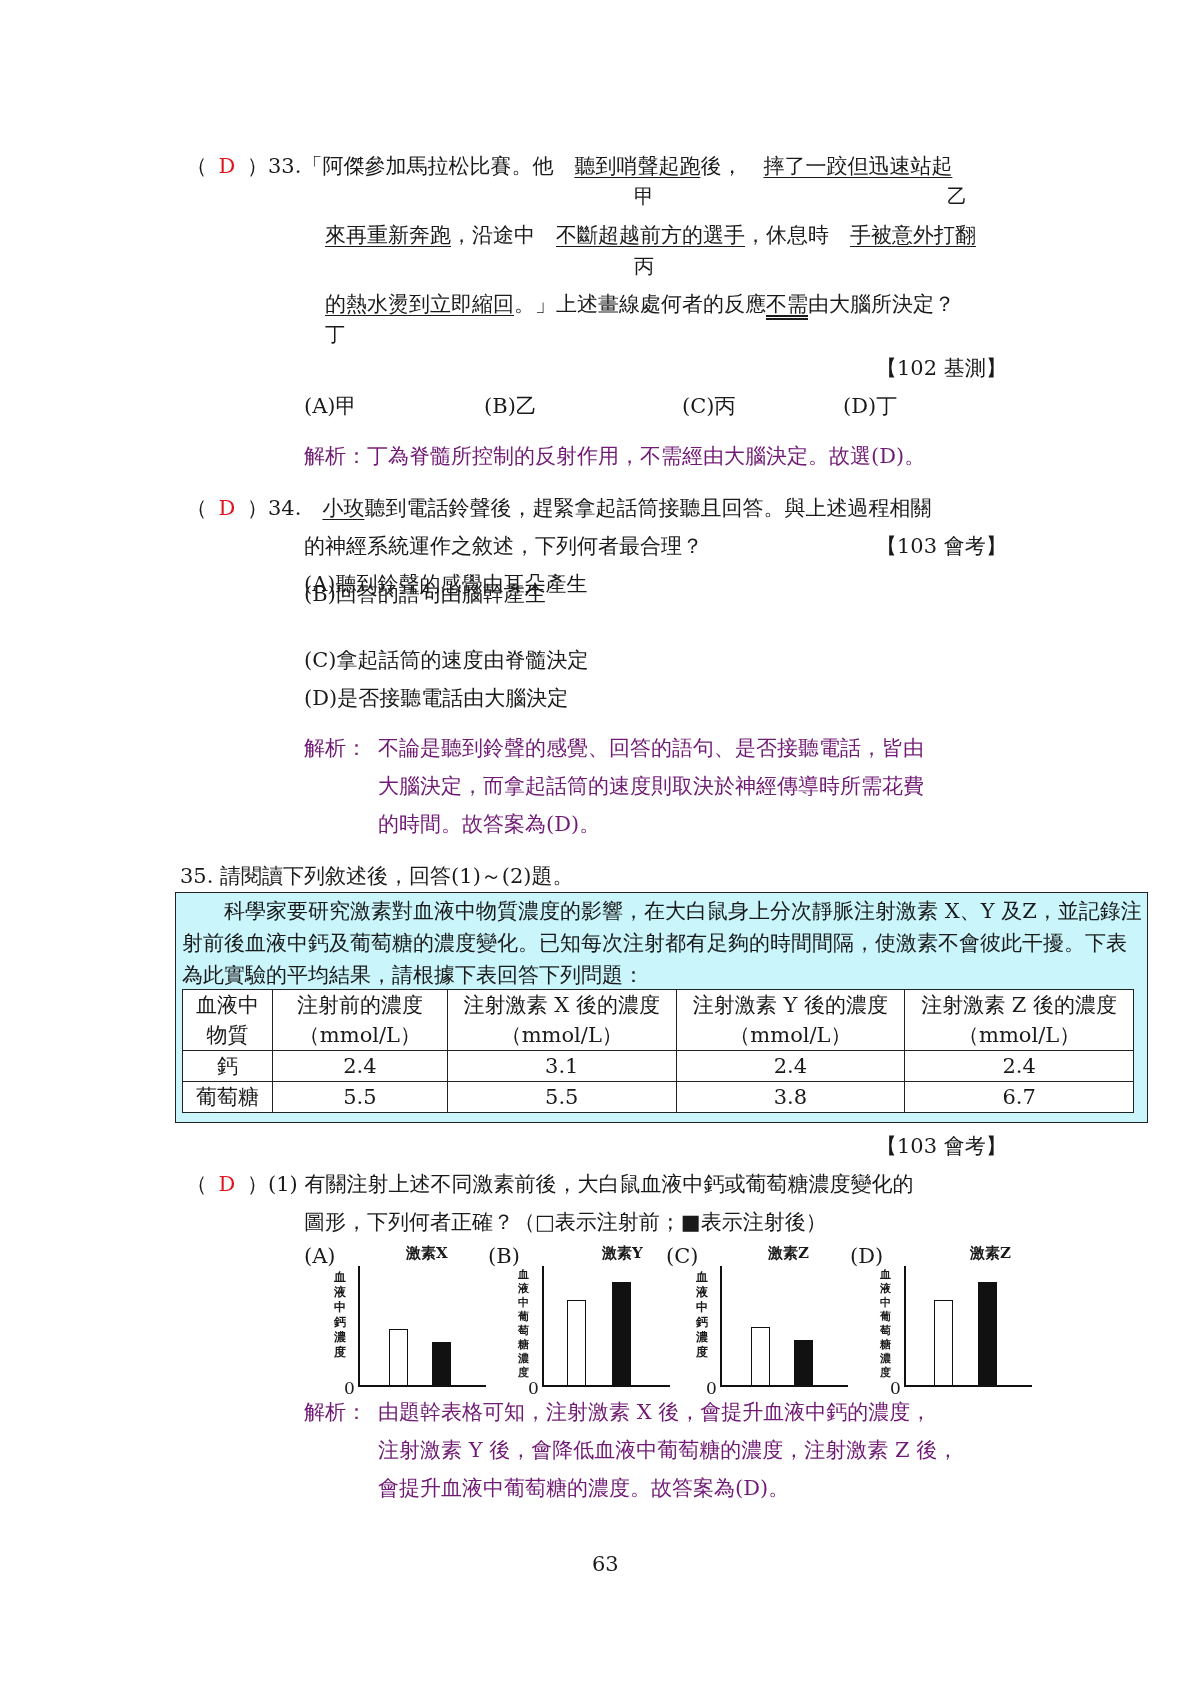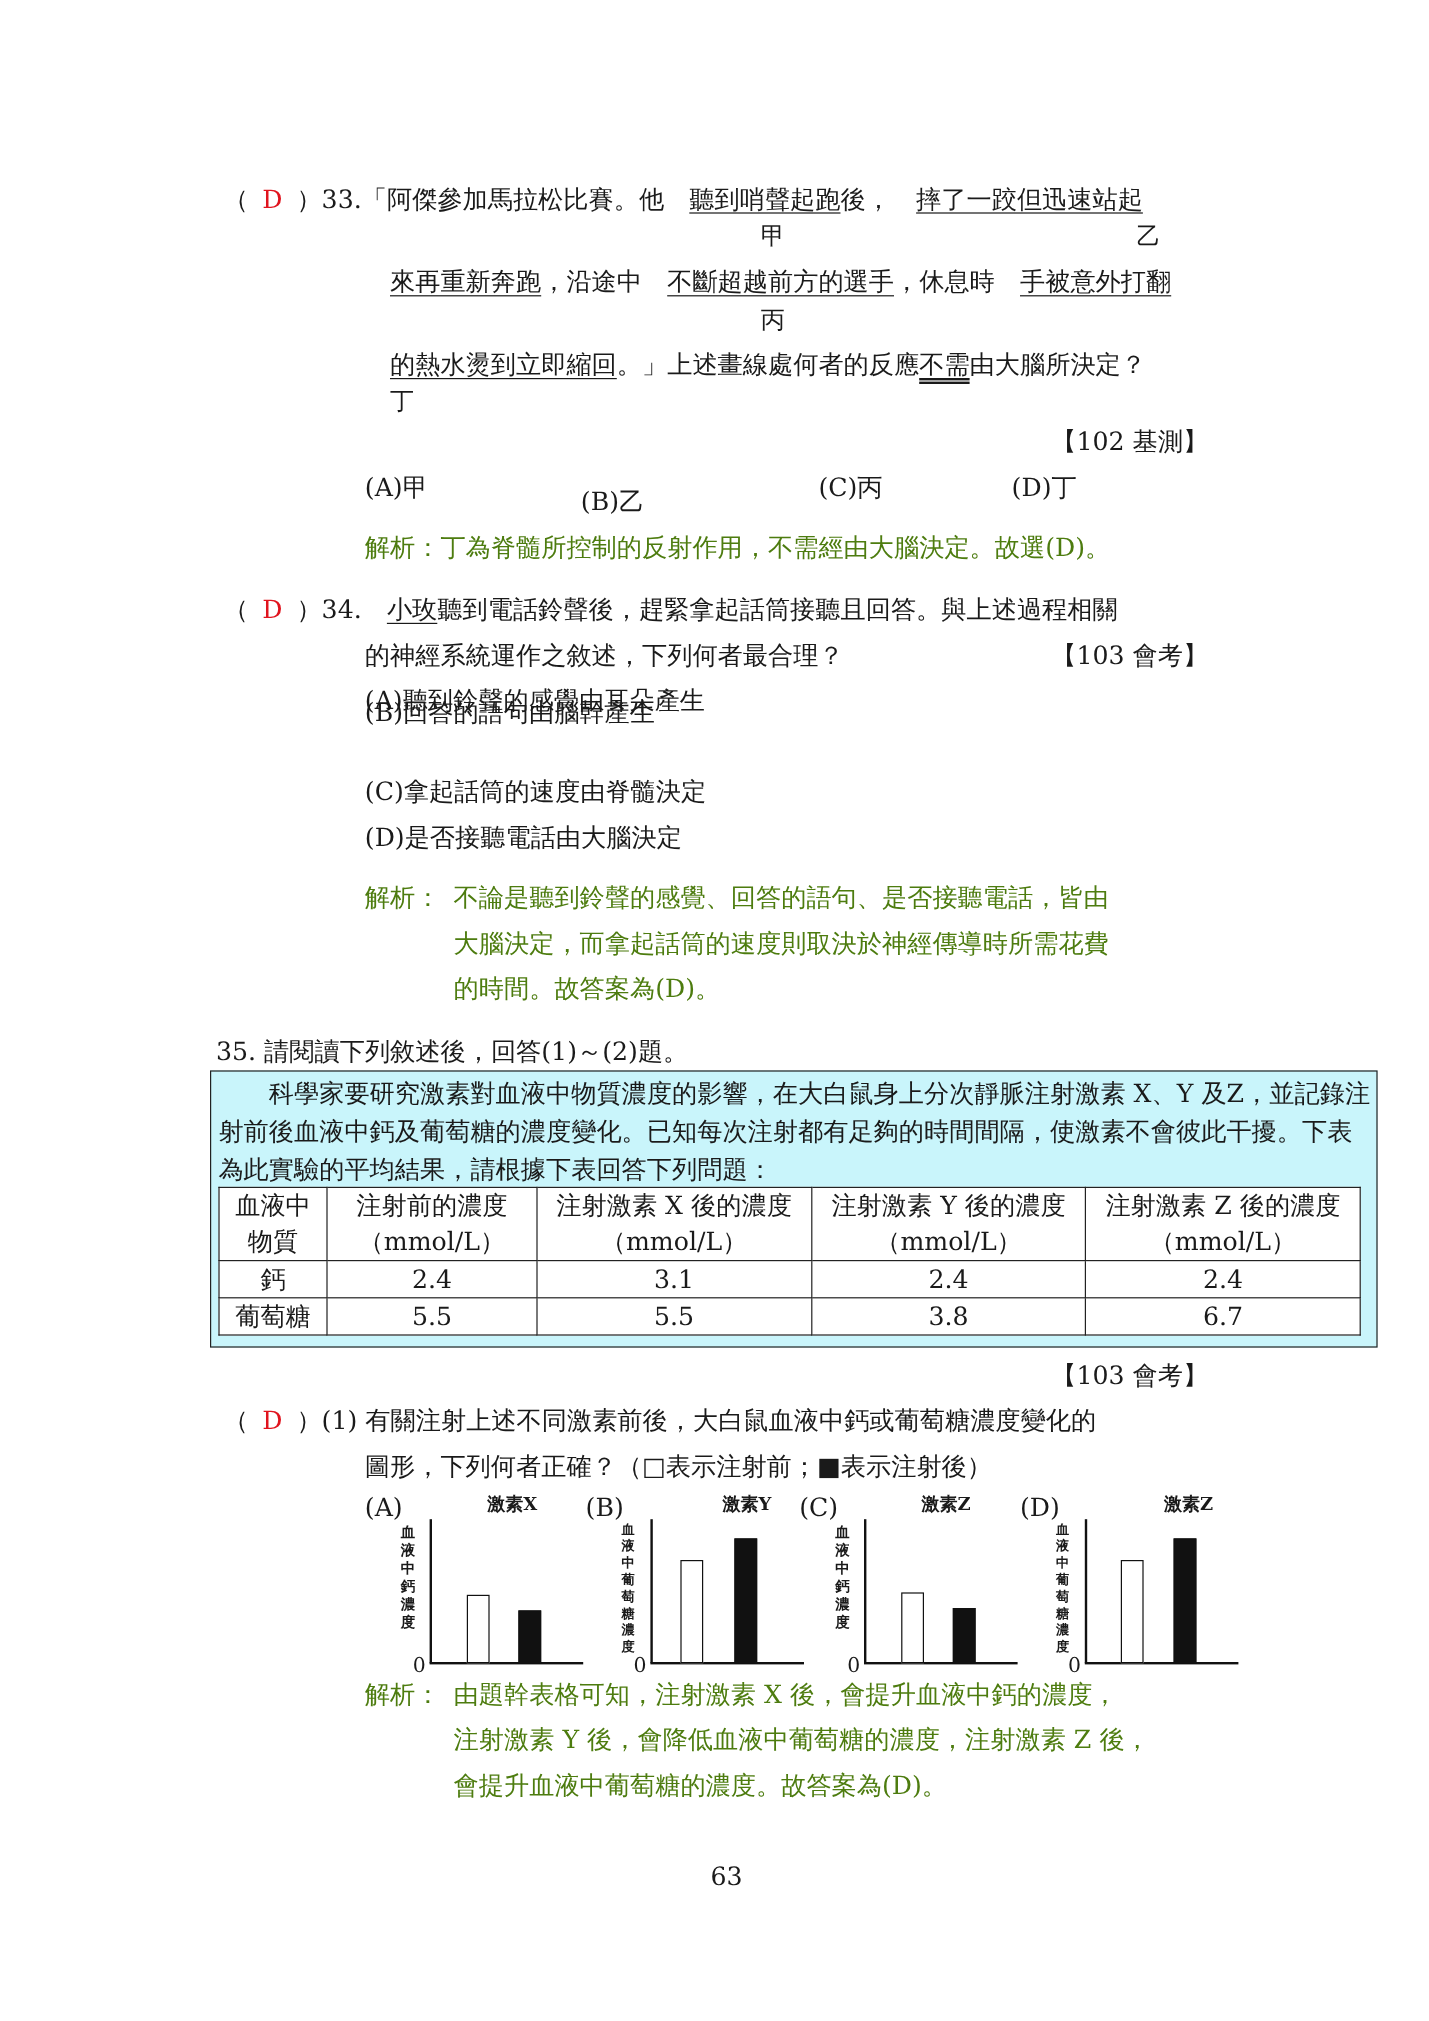--- a/index.html
+++ b/index.html
@@ -4,21 +4,21 @@
 <style>
   html, body { margin: 0; padding: 0; background: #ffffff; }
   body {
     width: 1191px; height: 1684px; position: relative; overflow: hidden;
     font-family: "DejaVu Serif", "Liberation Serif", serif;
     color: #1a1a1a;
   }
   .page { position: absolute; left: 0; top: 0; width: 1191px; height: 1684px; }
   .abs { position: absolute; white-space: nowrap; }
   .txt { font-size: 21px; line-height: 28px; }
-  .red { color: #4d7c0f; }
+  .red { color: #701a75; }
   .u { text-decoration: underline; text-underline-offset: 4px; text-decoration-thickness: 1.3px; margin-left: 21px; }
   .uu { text-decoration: underline double; text-underline-offset: 4px; }
   .mark { font-size: 20px; line-height: 24px; }
   .paren { display: inline-block; }
   .ans { display: inline-block; width: 40px; text-align: center; color: #e0141e; }
 
   .cyan-box {
     position: absolute; left: 175px; top: 892px; width: 973px; height: 231px;
     background: #c9f5fb; border: 1.5px solid #222;
     box-sizing: border-box;
@@ -61,21 +61,21 @@
   <div class="abs mark" style="left:634px; top:254px;">丙</div>
 
   <div class="abs txt" style="left:304px; top:290px;">
     <span class="u">的熱水燙到立即縮回</span><span>。」上述畫線處何者的反應</span><span class="uu">不需</span><span>由大腦所決定？</span>
   </div>
   <div class="abs mark" style="left:325px; top:322px;">丁</div>
 
   <div class="abs txt" style="left:876px; top:354px;text-align:right;">【102 基測】</div>
 
   <div class="abs txt" style="left:304px; top:392px;">(A)甲</div>
-  <div class="abs txt" style="left:484px; top:404px;text-align:center;">(B)乙</div>
+  <div class="abs txt" style="left:484px; top:392px;text-align:center;">(B)乙</div>
   <div class="abs txt" style="left:682px; top:392px;">(C)丙</div>
   <div class="abs txt" style="left:843px; top:392px;">(D)丁</div>
 
   <div class="abs txt red" style="left:304px; top:442px;">解析：丁為脊髓所控制的反射作用，不需經由大腦決定。故選(D)。</div>
 
   <div class="abs txt" style="left:186px; top:494px;">
     <span class="paren">（</span><span class="ans">D</span><span class="paren">）</span><span>34.</span><span class="u">小玫</span><span>聽到電話鈴聲後，趕緊拿起話筒接聽且回答。與上述過程相關</span>
   </div>
   <div class="abs txt" style="left:304px; top:532px;text-align:right;">的神經系統運作之敘述，下列何者最合理？</div>
   <div class="abs txt" style="left:876px; top:532px;">【103 會考】</div>

